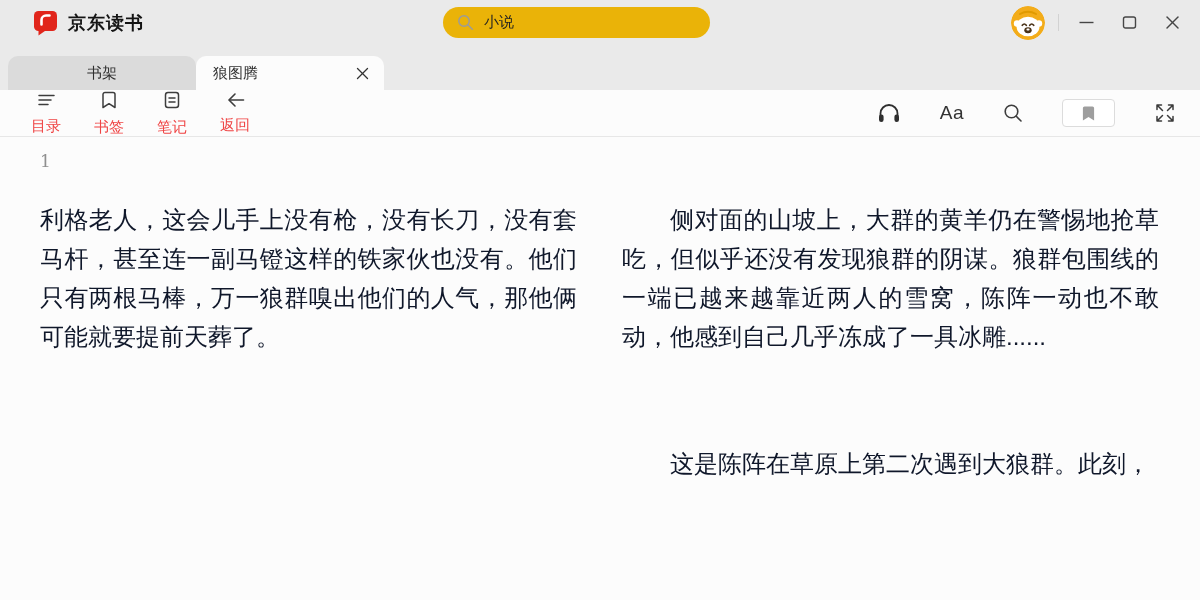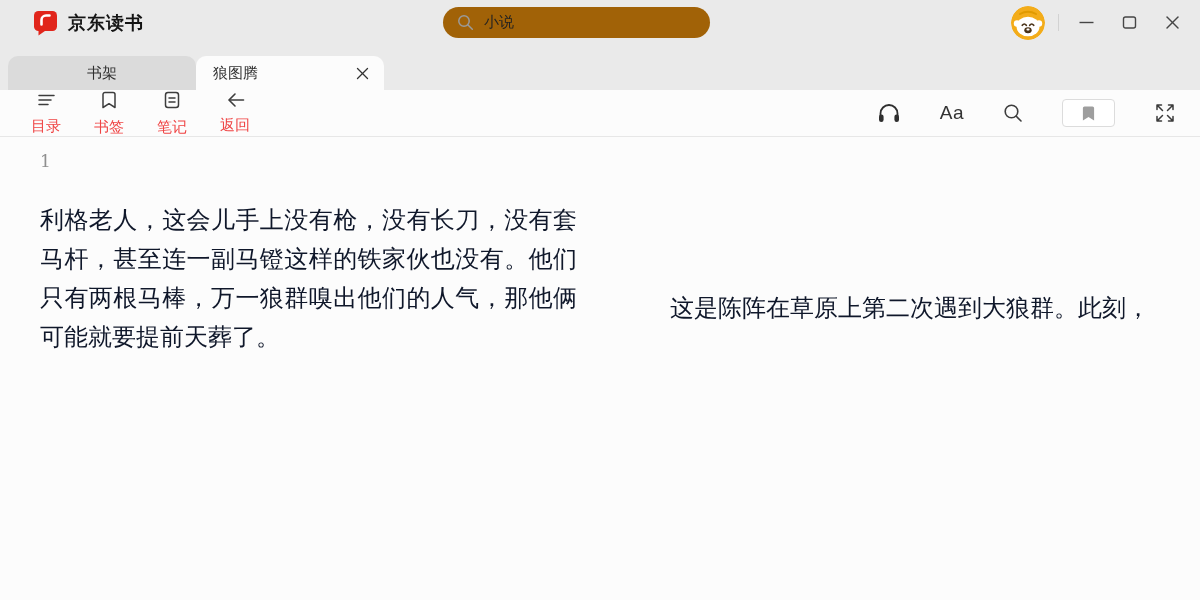--- a/index.html
+++ b/index.html
@@ -11,21 +11,21 @@
   }
   
   .titlebar {
     position:relative; height:45px; background:#eaeaea;
     display:flex; align-items:center;
   }
   .brand { display:flex; align-items:center; gap:9px; padding-left:24px;margin-left:8px; }
   .brand .app-title { font-size:18px; font-weight:bold; color:#141414; letter-spacing:1px; }
   .searchbox {
     position:absolute; left:443px; top:7px; width:267px; height:31px;
-    background:#a16207; border-radius:16px;
+    background:#eab308; border-radius:16px;
     display:flex; align-items:center; gap:8px; padding:0 14px;
   }
   .searchbox input {
     flex:1; border:none; outline:none; background:transparent;
     font-size:15px; color:#222; font-family:inherit;
   }
   .tb-right { position:absolute; right:6px; top:0; height:45px; display:flex; align-items:center; }
   .avatar { width:34px; height:34px; border-radius:50%; overflow:hidden; margin-right:13px; cursor:pointer; }
   .vdiv { width:1px; height:17px; background:#d2d2d2; margin-right:6px; }
   .wbtn {
@@ -241,18 +241,19 @@
     </div>
   </div>
 
   <main class="content">
     <div class="pagenum">1</div>
     <div class="cols">
       <div class="col">
         <p class="para">利格老人，这会儿手上没有枪，没有长刀，没有套马杆，甚至连一副马镫这样的铁家伙也没有。他们只有两根马棒，万一狼群嗅出他们的人气，那他俩可能就要提前天葬了。</p>
       </div>
       <div class="col">
+        <p class="para indent">侧对面的山坡上，大群的黄羊仍在警惕地抢草吃，但似乎还没有发现狼群的阴谋。狼群包围线的一端已越来越靠近两人的雪窝，陈阵一动也不敢动，他感到自己几乎冻成了一具冰雕......</p>
         <p class="para indent scene-gap">这是陈阵在草原上第二次遇到大狼群。此刻，</p>
       </div>
     </div>
   </main>
 
 </div>
 
 </body></html>

